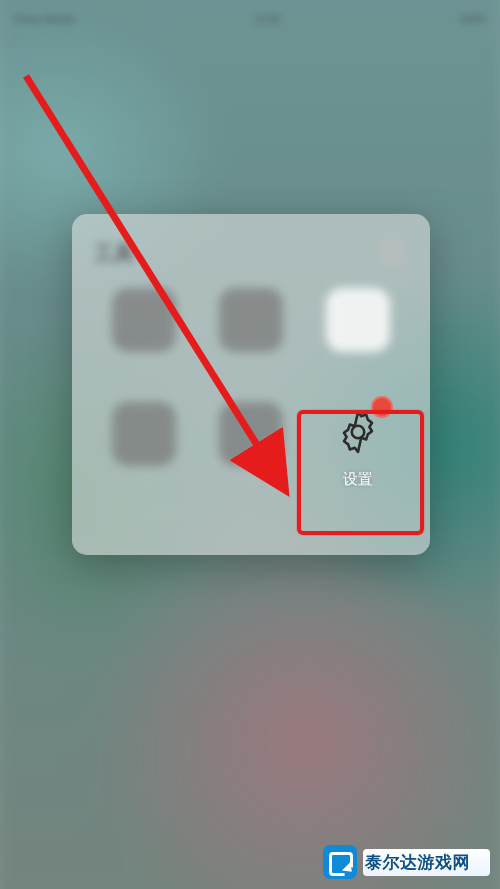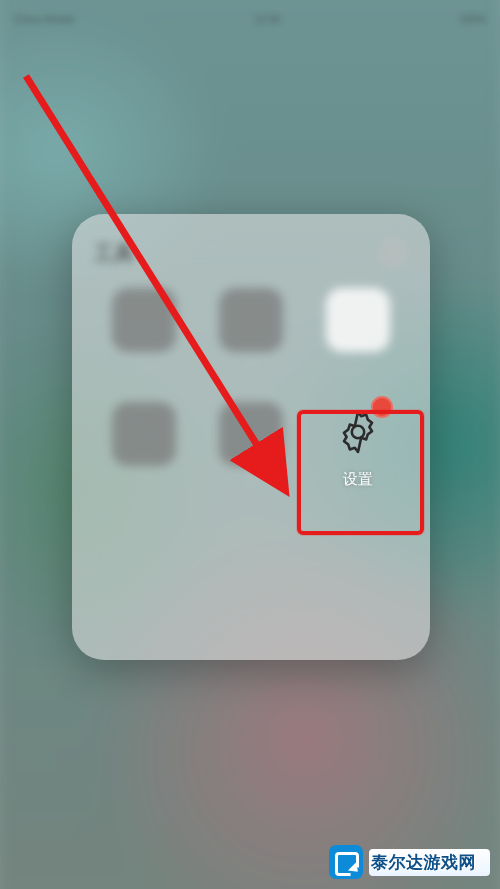--- a/index.html
+++ b/index.html
@@ -22,22 +22,22 @@
     position: absolute; top: 0; left: 0; right: 0; height: 36px;
     display: flex; justify-content: space-between; align-items: center;
     padding: 2px 14px 0; font-size: 10.5px; color: #2c2c2c; opacity: .55;
     filter: blur(3px);
   }
 
   
   .folder {
     position: absolute;
     left: 72px; top: 214px;
-    width: 358px; height: 446px;
-    border-radius: 32px;
+    width: 358px; height: 341px;
+    border-radius: 15px;
     background: rgba(230,230,230,.55);
     box-shadow: 0 10px 40px rgba(0,0,0,.28);
     backdrop-filter: blur(20px);
     -webkit-backdrop-filter: blur(20px);
     padding: 22px 22px 20px;
   }
   .folder-head {
     display:flex; justify-content:space-between; align-items:center;
     height: 34px; margin-bottom: 18px;
     filter: blur(4px); opacity:.75;
@@ -109,21 +109,21 @@
   }
   .wm-badge::after{
     content:""; position:absolute; right:4px; bottom:4px;
     width:0;height:0;border-left:8px solid #fff;border-top:6px solid transparent;border-bottom:6px solid transparent;
     transform:rotate(45deg);
   }
   .wm-text {
     font-size:17px; font-weight:900; color:#0d4f87;
     letter-spacing:.5px;
     background: linear-gradient(#fff,#eaf4ff);
-    padding:2px 14px 2px 2px; border-radius:4px;
+    padding:2px 20px 2px 2px; border-radius:4px;
     text-shadow: 1px 1px 0 #fff, -1px -1px 0 #fff;
   }
 </style>
 </head>
 <body>
 
 <div class="bg"></div>
 
 <div class="statusbar">
   <span>China Mobile</span>

